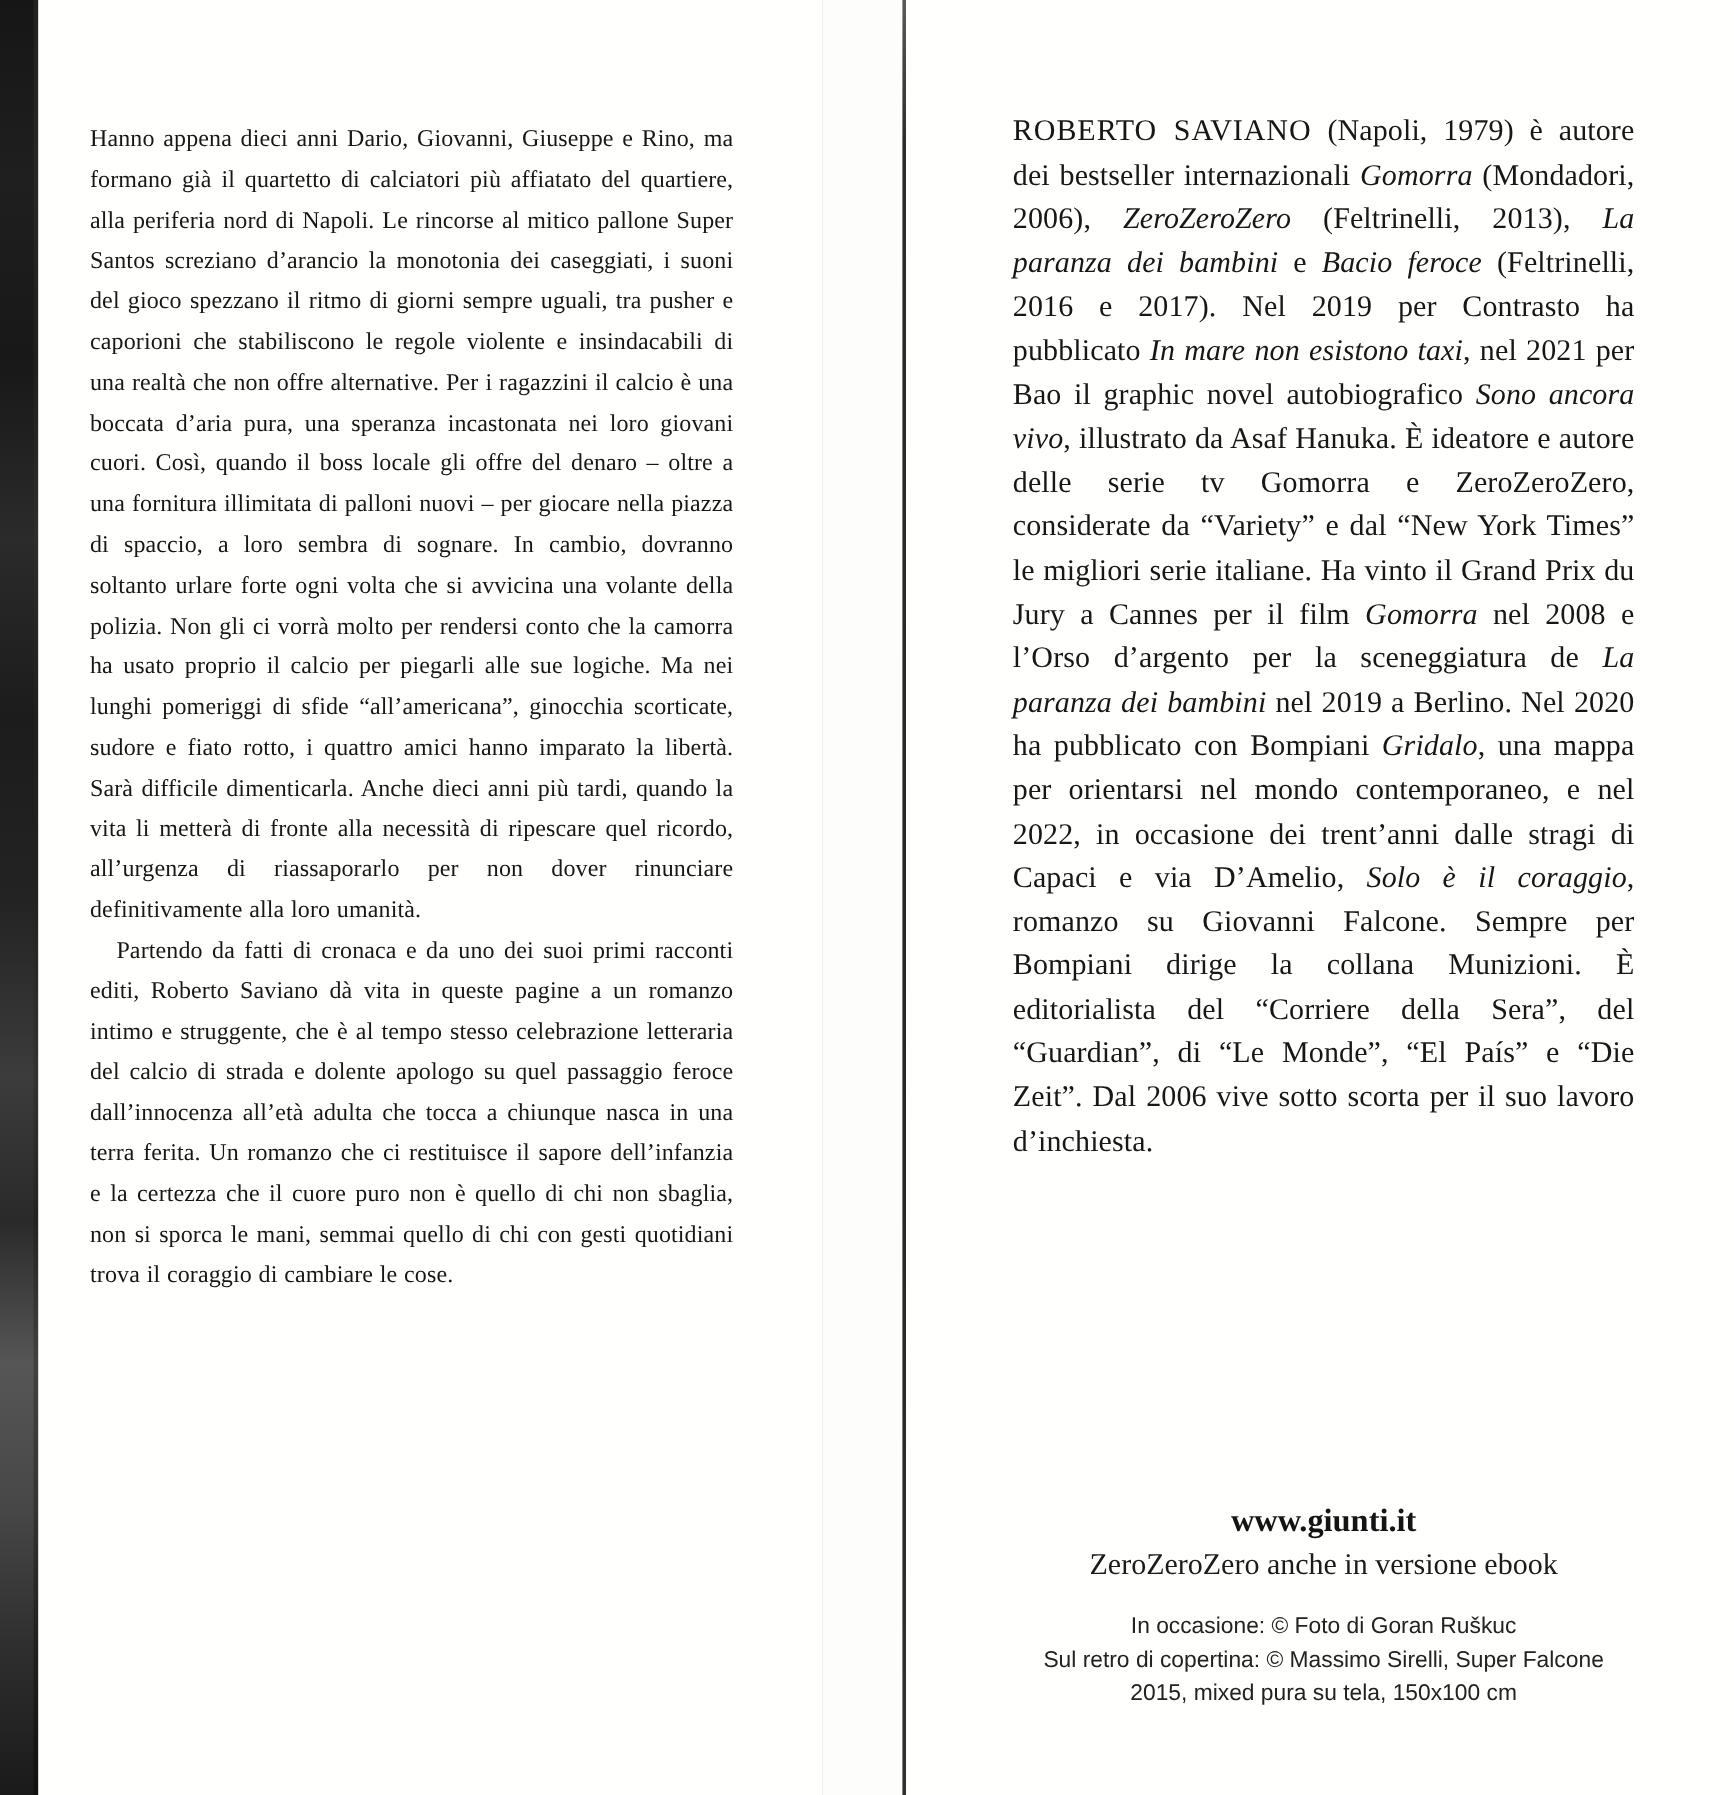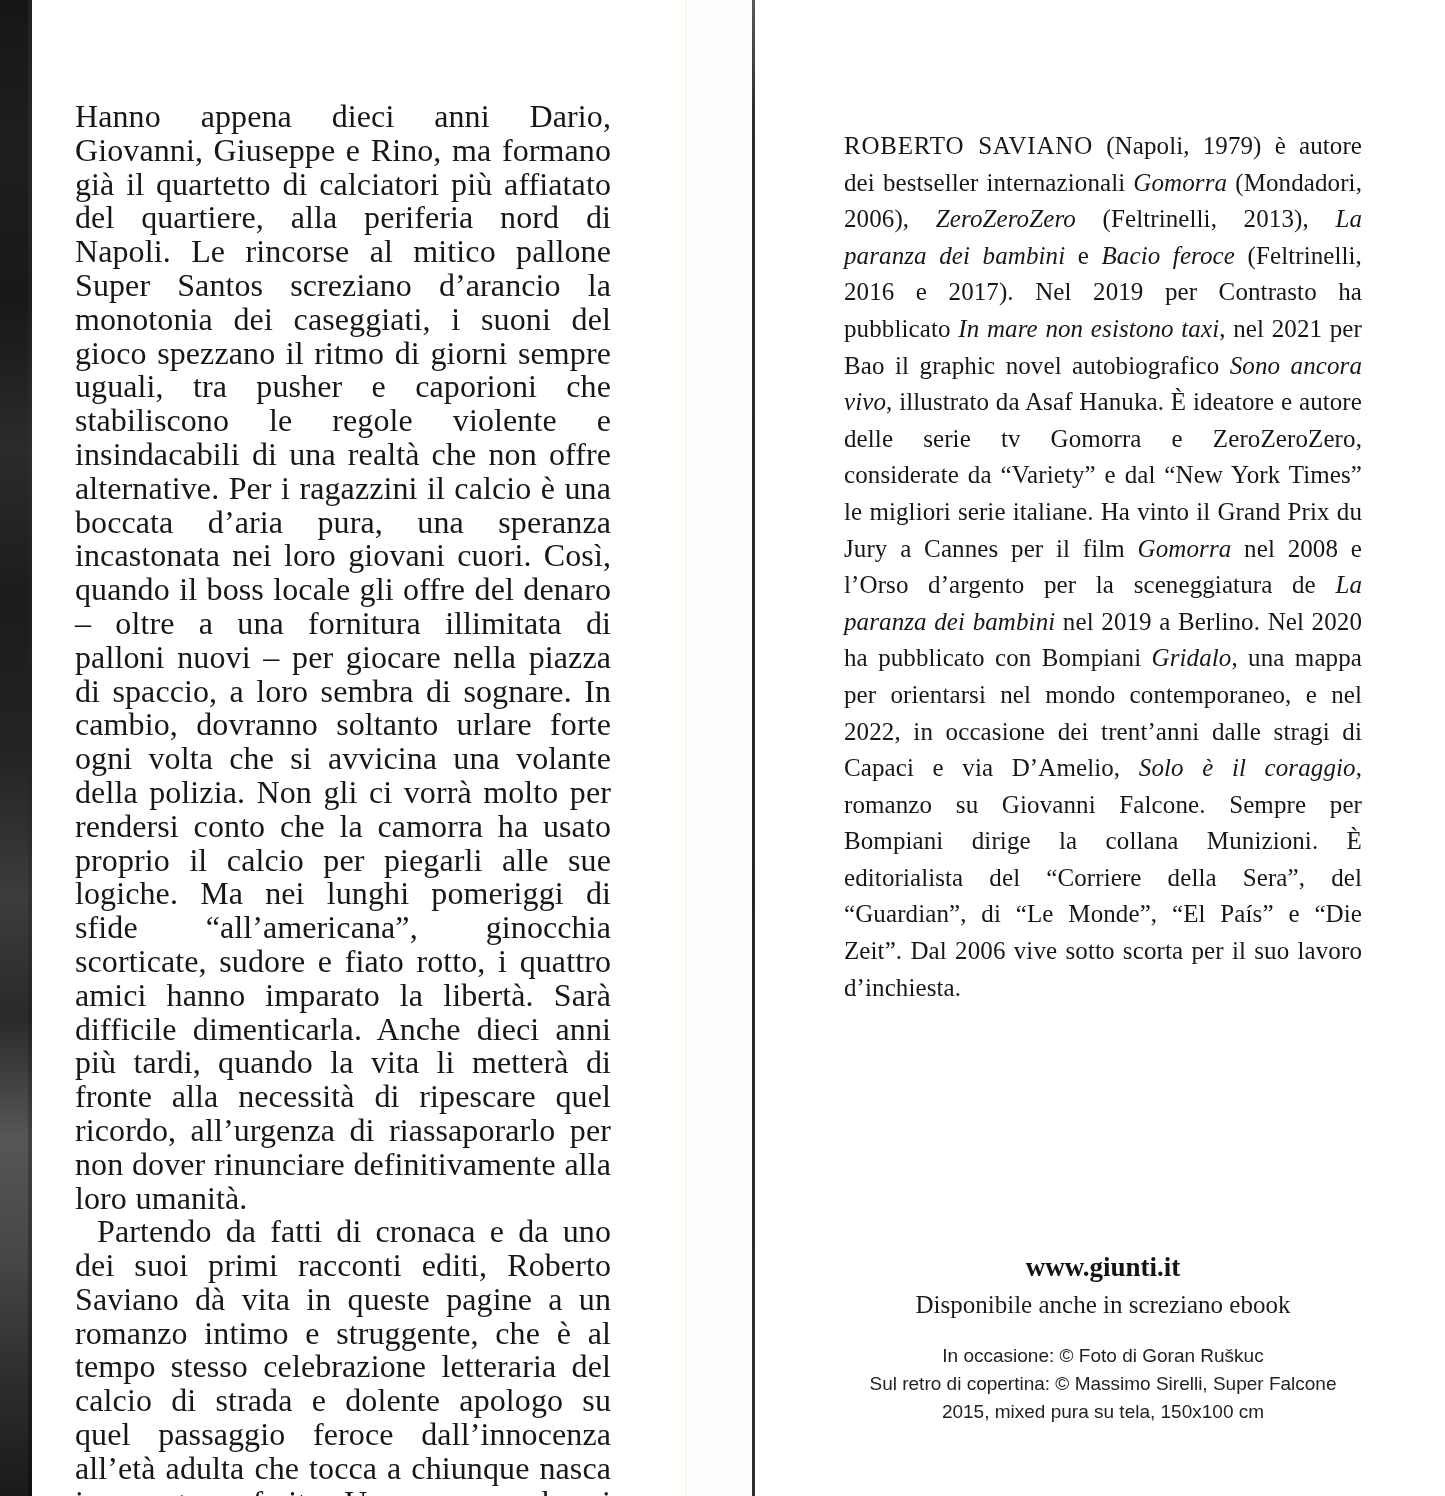--- a/index.html
+++ b/index.html
@@ -27,38 +27,38 @@
 
   .left-flap {
     position: absolute; left: 32px; top: 0; width: 654px; height: 100%;
     background: #fffffe;
     border-right: 1px solid #efefec;
   }
   .flap-text {
     position: absolute; left: 43px; top: 100px; width: 536px;
   }
   .flap-para {
-    font-size: 32px; line-height: 33.8px; text-align: justify;
+    font-size: 20px; line-height: 33.8px; text-align: justify;
     letter-spacing: 0.1px; word-spacing: 0.5px; color: #171717;
   }
   .flap-para.indent { text-indent: 22px; }
 
   .divider {
     position: absolute; left: 752px; top: 0; width: 3px; height: 100%;
     background: linear-gradient(180deg, #5a5a5a 0%, #2c2c2c 8%, #262626 60%, #303030 100%);
   }
 
   .right-flap {
     position: absolute; left: 755px; top: 0; width: 690px; height: 100%;
     background: #fffffe;
   }
   .bio {
     position: absolute; top: 92px; left: 89px; width: 518px;
     font-size: 25px; line-height: 36.6px; text-align: justify;
-    letter-spacing: 0.1px; color: #171717; margin-top: 36px;
+    letter-spacing: 0.1px; color: #171717;
   }
   .bio .italic { font-style: italic; }
   .bio .author-name { letter-spacing: 0.8px; }
 
   .publisher-block {
     position: absolute; top: 1248px; left: 89px; width: 518px;
     text-align: center;
   }
   .website { font-size: 27px; font-weight: bold; line-height: 38px; color: #141414; }
   .ebook-note { font-size: 25px; line-height: 38px; color: #1b1b1b; }
@@ -84,21 +84,21 @@
       </div>
   </div>
 
   <div class="divider"></div>
 
   <div class="right-flap">
     <p class="bio"><span class="author-name">ROBERTO SAVIANO</span><span> (Napoli, 1979) è autore dei bestseller internazionali </span><span class="italic">Gomorra</span><span> (Mondadori, 2006), </span><span class="italic">ZeroZeroZero</span><span> (Feltrinelli, 2013), </span><span class="italic">La paranza dei bambini</span><span> e </span><span class="italic">Bacio feroce</span><span> (Feltrinelli, 2016 e 2017). Nel 2019 per Contrasto ha pubblicato </span><span class="italic">In mare non esistono taxi</span><span>, nel 2021 per Bao il graphic novel autobiografico </span><span class="italic">Sono ancora vivo</span><span>, illustrato da Asaf Hanuka. È ideatore e autore delle serie tv Gomorra e ZeroZeroZero, considerate da “Variety” e dal “New York Times” le migliori serie italiane. Ha vinto il Grand Prix du Jury a Cannes per il film </span><span class="italic">Gomorra</span><span> nel 2008 e l’Orso d’argento per la sceneggiatura de </span><span class="italic">La paranza dei bambini</span><span> nel 2019 a Berlino. Nel 2020 ha pubblicato con Bompiani </span><span class="italic">Gridalo</span><span>, una mappa per orientarsi nel mondo contemporaneo, e nel 2022, in occasione dei trent’anni dalle stragi di Capaci e via D’Amelio, </span><span class="italic">Solo è il coraggio</span><span>, romanzo su Giovanni Falcone. Sempre per Bompiani dirige la collana Munizioni. È editorialista del “Corriere della Sera”, del “Guardian”, di “Le Monde”, “El País” e “Die Zeit”. Dal 2006 vive sotto scorta per il suo lavoro d’inchiesta.</span></p>
 
     <div class="publisher-block">
       <div class="website">www.giunti.it</div>
-      <div class="ebook-note">Disponibile anche in screziano ebook</div>
+      <div class="ebook-note">ZeroZeroZero anche in versione ebook</div>
     </div>
 
     <div class="credits">
         <div class="credit-line">In occasione: © Foto di Goran Ruškuc</div>
         <div class="credit-line">Sul retro di copertina: © Massimo Sirelli, Super Falcone</div>
         <div class="credit-line">2015, mixed pura su tela, 150x100 cm</div>
       </div>
   </div>
 
 </div>

